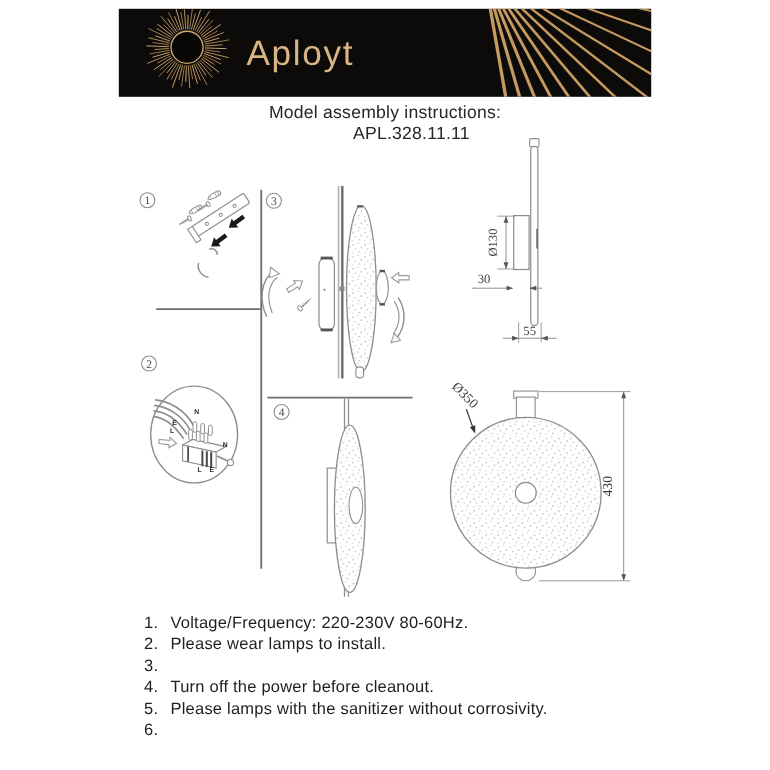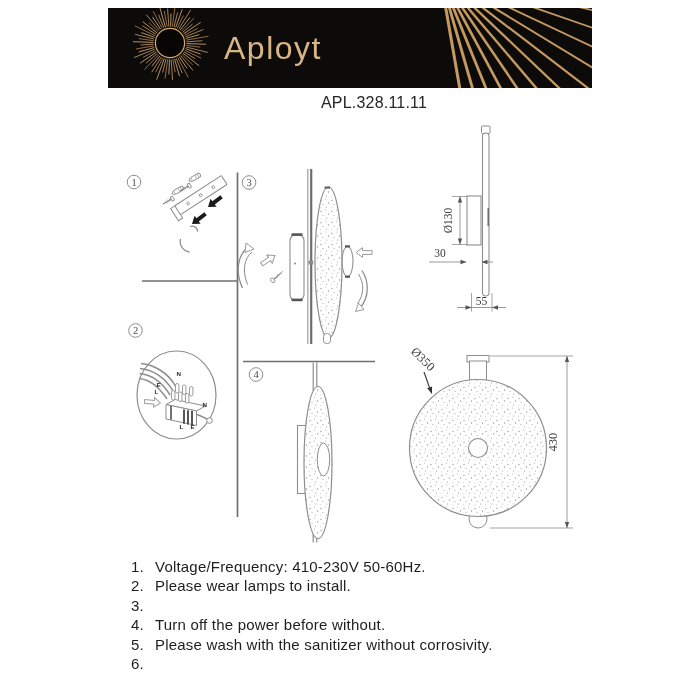--- a/index.html
+++ b/index.html
@@ -107,20 +107,21 @@
           <line x1="332" y1="-33" x2="577.7263977319082" y2="425.2777950737959" stroke="#c59a60" stroke-width="2.66"></line>
           <line x1="332" y1="-33" x2="527.63661683247" y2="448.7948880533554" stroke="#c59a60" stroke-width="2.7800000000000002"></line>
           <line x1="332" y1="-33" x2="475.3314250248396" y2="466.8560818879258" stroke="#c59a60" stroke-width="2.9"></line>
           <line x1="332" y1="-33" x2="421.40313214529306" y2="479.2568496004824" stroke="#c59a60" stroke-width="3.0199999999999996"></line>
         </g>
     </svg>
     <div class="brand">Aployt</div>
   </div>
 
   <div class="titleblock">
+    <div class="heading">Model assembly instructions:</div>
     <div class="model">APL.328.11.11</div>
   </div>
 
   <svg class="diagram" viewBox="0 0 700 700">
     <defs>
       <pattern id="speck" width="11" height="11" patternUnits="userSpaceOnUse">
         <rect width="11" height="11" fill="#ffffff"></rect>
         <circle cx="2" cy="2.5" r="0.65" fill="#9a9a9a"></circle>
         <circle cx="6.5" cy="1" r="0.5" fill="#a8a8a8"></circle>
         <circle cx="9.5" cy="5" r="0.65" fill="#9a9a9a"></circle>
@@ -330,35 +331,35 @@
       <line x1="567" y1="356" x2="567" y2="528" class="ln" stroke-width="0.9"></line>
       <path transform="translate(567,356) rotate(-90)" d="M0,0 L-6,-2.2 L-6,2.2 Z" fill="#555"></path>
       <path transform="translate(567,528) rotate(90)" d="M0,0 L-6,-2.2 L-6,2.2 Z" fill="#555"></path>
       <text x="556.5" y="442" transform="rotate(-90 556.5 442)" text-anchor="middle" class="dim-lg">430</text>
     </g>
   </svg>
 
   <ol class="instructions">
     <li>
         <span class="num">1.</span>
-        <span>Voltage/Frequency: 410-230V 50-60Hz.</span>
+        <span>Voltage/Frequency: 220-230V 80-60Hz.</span>
       </li>
     <li>
         <span class="num">2.</span>
         <span>Please wear lamps to install.</span>
       </li>
     <li>
         <span class="num">3.</span>
       </li>
     <li>
         <span class="num">4.</span>
-        <span>Turn off the power before without.</span>
+        <span>Turn off the power before cleanout.</span>
       </li>
     <li>
         <span class="num">5.</span>
-        <span>Please wash with the sanitizer without corrosivity.</span>
+        <span>Please lamps with the sanitizer without corrosivity.</span>
       </li>
     <li>
         <span class="num">6.</span>
       </li>
   </ol>
 
 </div>
 
 </body></html>

